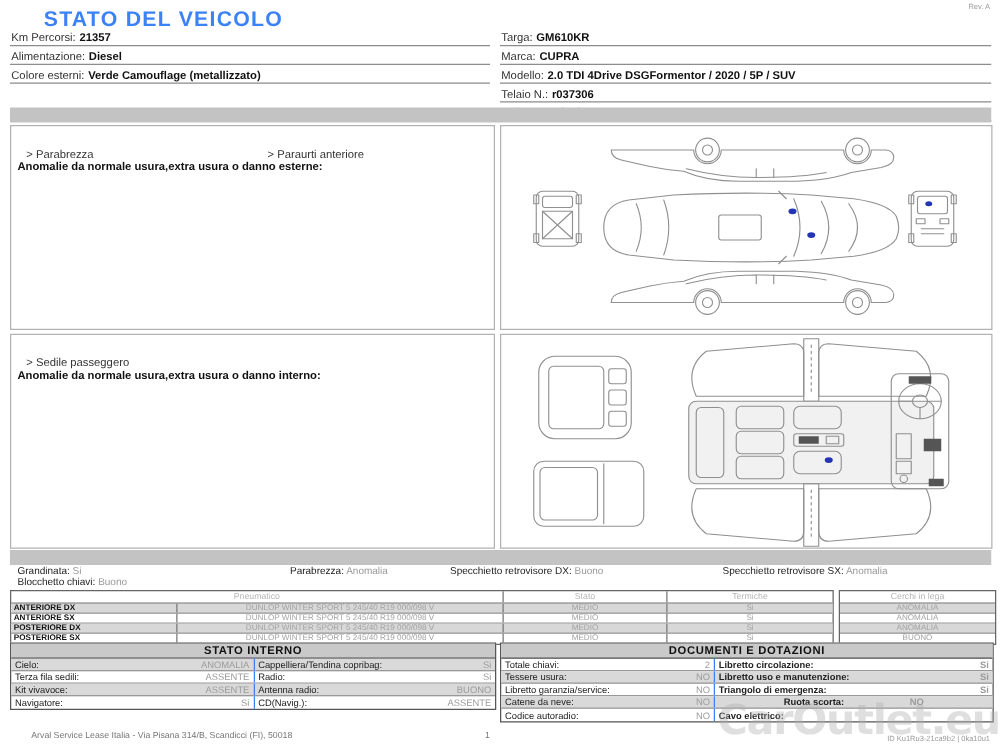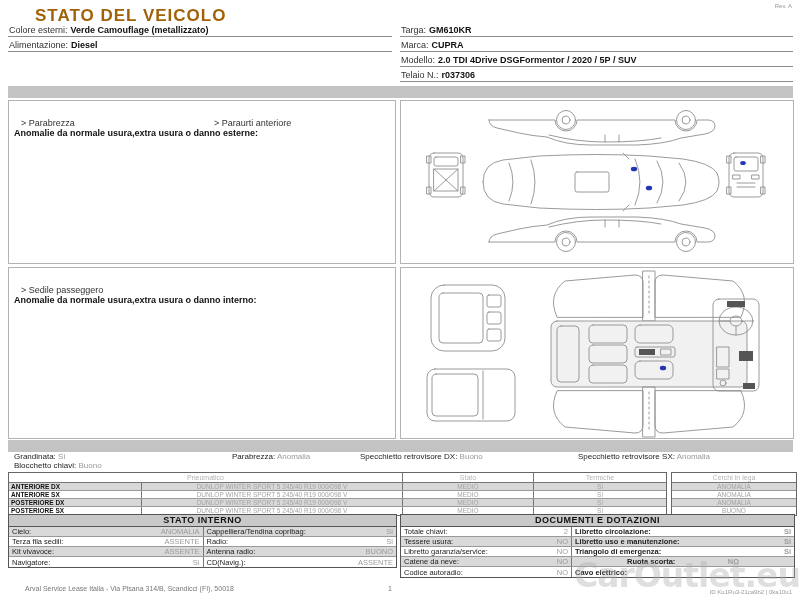--- a/index.html
+++ b/index.html
@@ -1,21 +1,21 @@
 <!DOCTYPE html>
 <html><head>
 <meta charset="utf-8">
 <style>
   html,body{margin:0;padding:0;background:#ffffff;}
   .page{position:relative;width:800px;height:600px;background:#ffffff;overflow:hidden;
         font-family:"Liberation Sans",sans-serif;color:#222;}
 
   
   .title{position:absolute;left:35px;top:6px;font-size:17px;font-weight:bold;
-         color:#a16207;letter-spacing:1px;}
+         color:#3b82f6;letter-spacing:1px;}
   .rev{position:absolute;right:8px;top:3px;font-size:6px;color:#999;}
 
   .fieldcol{position:absolute;display:flex;flex-direction:column;}
   .frow{display:flex;align-items:flex-end;gap:3px;border-bottom:1px solid #8c8c8c;
         height:13px;font-size:9px;padding:0 1px 1px 1px;white-space:nowrap;}
   .frow .lab{color:#333;}
   .frow .val{font-weight:bold;color:#111;}
 
   
   .graybar{position:absolute;left:8px;width:785px;height:12px;background:#c3c3c3;}
@@ -92,26 +92,30 @@
 </head>
 <body>
 
 <div class="page">
 
   <div class="title">STATO DEL VEICOLO</div>
   <div class="rev">Rev. A</div>
 
   <div class="fieldcol" style="left:8px;top:22px;width:384px;">
     <div class="frow">
+      <span class="lab">Km Percorsi:</span>
+      <span class="val">21357</span>
+    </div>
+    <div class="frow">
+      <span class="lab">Alimentazione:</span>
+      <span class="val">Diesel</span>
+    </div>
+    <div class="frow">
       <span class="lab">Colore esterni:</span>
       <span class="val">Verde Camouflage (metallizzato)</span>
-    </div>
-    <div class="frow">
-      <span class="lab">Alimentazione:</span>
-      <span class="val">Diesel</span>
     </div>
   </div>
 
   <div class="fieldcol" style="left:400px;top:22px;width:393px;">
     <div class="frow">
       <span class="lab">Targa:</span>
       <span class="val">GM610KR</span>
     </div>
     <div class="frow">
       <span class="lab">Marca:</span>

